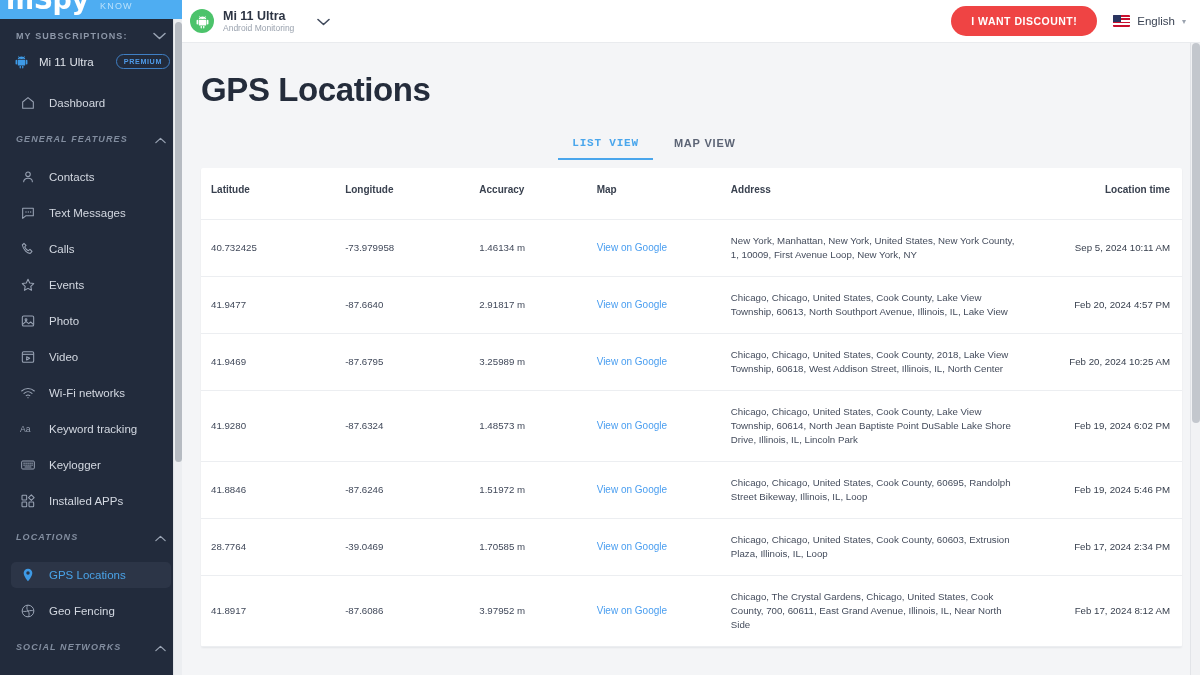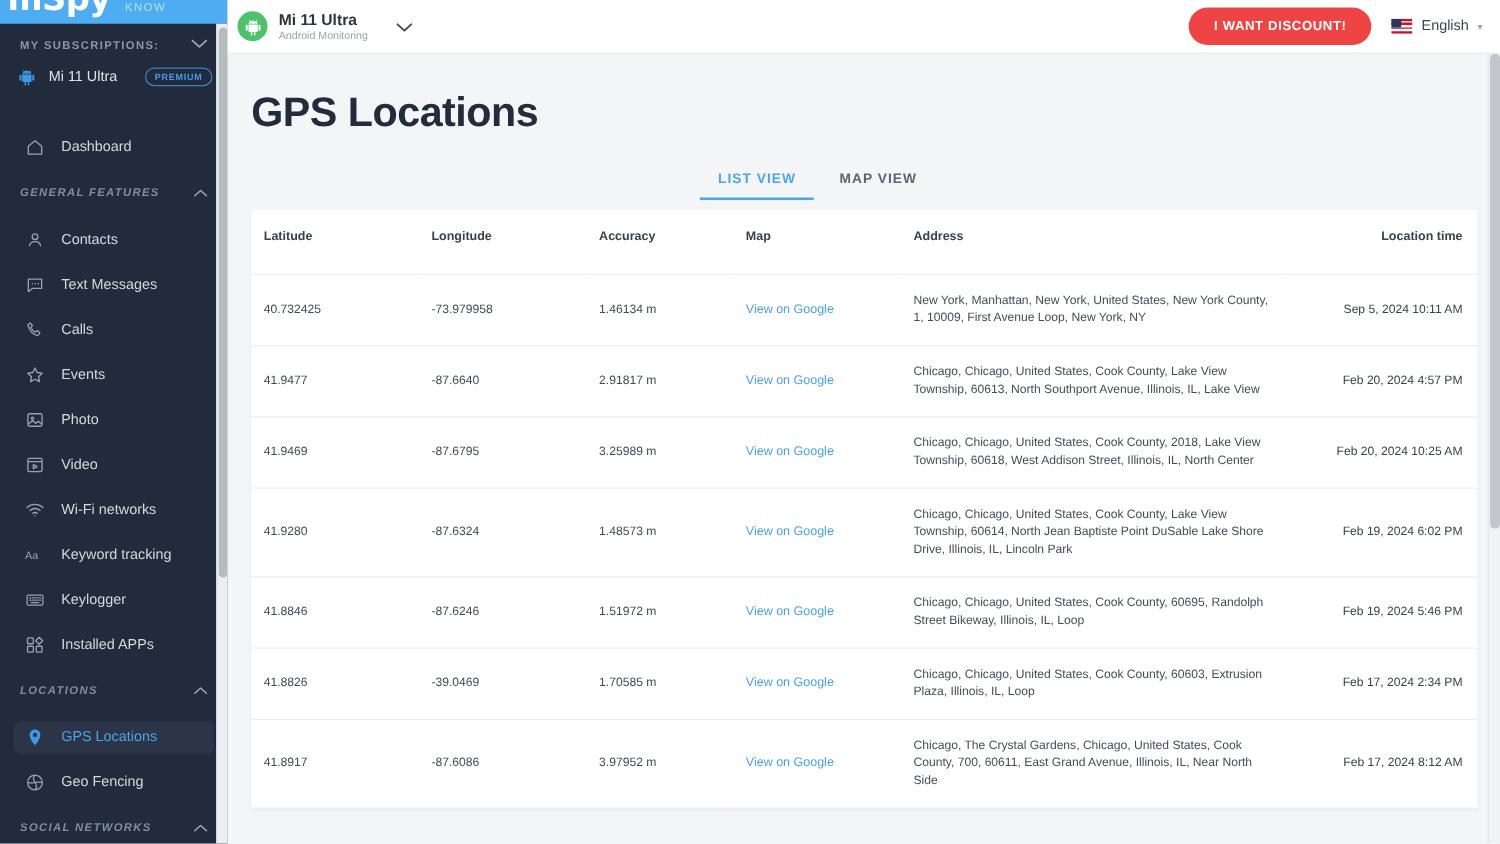--- a/index.html
+++ b/index.html
@@ -60,21 +60,21 @@
     display: flex; align-items: center; gap: 13px;
     height: 26px; margin: 0 11px; padding-left: 9px;
     border-radius: 5px; cursor: pointer;
   }
   .nav-item .ico { width: 16px; height: 16px; flex: 0 0 16px; color: #98a2b3; display:flex; align-items:center; justify-content:flex-start;}
   .nav-item .lab { color: #d3d8e1; font-size: 11.5px; white-space: nowrap; }
   .nav-item.active { background: #2c3547; }
   .nav-item.active .lab { color: #4aa3e8; }
   .nav-item.active .ico { color: #3e9ae6; }
 
-  .nav-gap-top { margin-top: 26px; }
+  .nav-gap-top { margin-top: 11px; }
   .nav-gap { margin-top: 10px; }
 
   .section-header {
     display: flex; align-items: center; justify-content: space-between;
     padding: 0 16px; height: 30px; margin-top: 8px; font-style: italic;
   }
   .section-header .lbl {
     color: #828d9f; font-size: 9px; letter-spacing: 1.1px; font-weight: bold;
   }
 
@@ -122,21 +122,21 @@
     font-size: 33px; font-weight: bold; color: #242c3b;
     padding: 28px 0 0 10px; letter-spacing: -0.4px;
   }
 
   .tabs { display: flex; justify-content: center; margin-top: 22px; gap: 7px; padding-right: 64px;}
   .tab {
     font-size: 11px; font-weight: bold; letter-spacing: 0.8px;
     color: #5c6475; padding: 6px 14px 9px 14px; cursor: pointer;
     border-bottom: 2px solid transparent;
   }
-  .tab.active { color: #4aa6ec; border-bottom-color: #4aa6ec; }
+  .tab.active { color: #4aa6ec; border-bottom-color: #4aa6ec; font-family: Liberation Mono, monospace; }
 
   .card {
     background: #ffffff; margin: 8px 0 0 10px; width: 981px;
     border-radius: 2px; box-shadow: 0 1px 2px rgba(18,25,38,0.07);
   }
   table { width: 100%; border-collapse: collapse; table-layout: fixed; }
   th {
     text-align: left; font-size: 10px; color: #39414f; font-weight: bold;
     padding: 16px 10px 24px 10px; border-bottom: 1px solid #eceef1;
   }
@@ -462,21 +462,21 @@
             </tr>
             <tr>
               <td class="c-lat">41.8846</td>
               <td class="c-lng">-87.6246</td>
               <td class="c-acc">1.51972 m</td>
               <td class="c-map"><span class="maplink">View on Google</span></td>
               <td class="c-addr addr">Chicago, Chicago, United States, Cook County, 60695, Randolph Street Bikeway, Illinois, IL, Loop</td>
               <td class="c-time right time">Feb 19, 2024 5:46 PM</td>
             </tr>
             <tr>
-              <td class="c-lat">41.8826</td>
+              <td class="c-lat">28.7764</td>
               <td class="c-lng">-39.0469</td>
               <td class="c-acc">1.70585 m</td>
               <td class="c-map"><span class="maplink">View on Google</span></td>
               <td class="c-addr addr">Chicago, Chicago, United States, Cook County, 60603, Extrusion Plaza, Illinois, IL, Loop</td>
               <td class="c-time right time">Feb 17, 2024 2:34 PM</td>
             </tr>
             <tr>
               <td class="c-lat">41.8917</td>
               <td class="c-lng">-87.6086</td>
               <td class="c-acc">3.97952 m</td>

